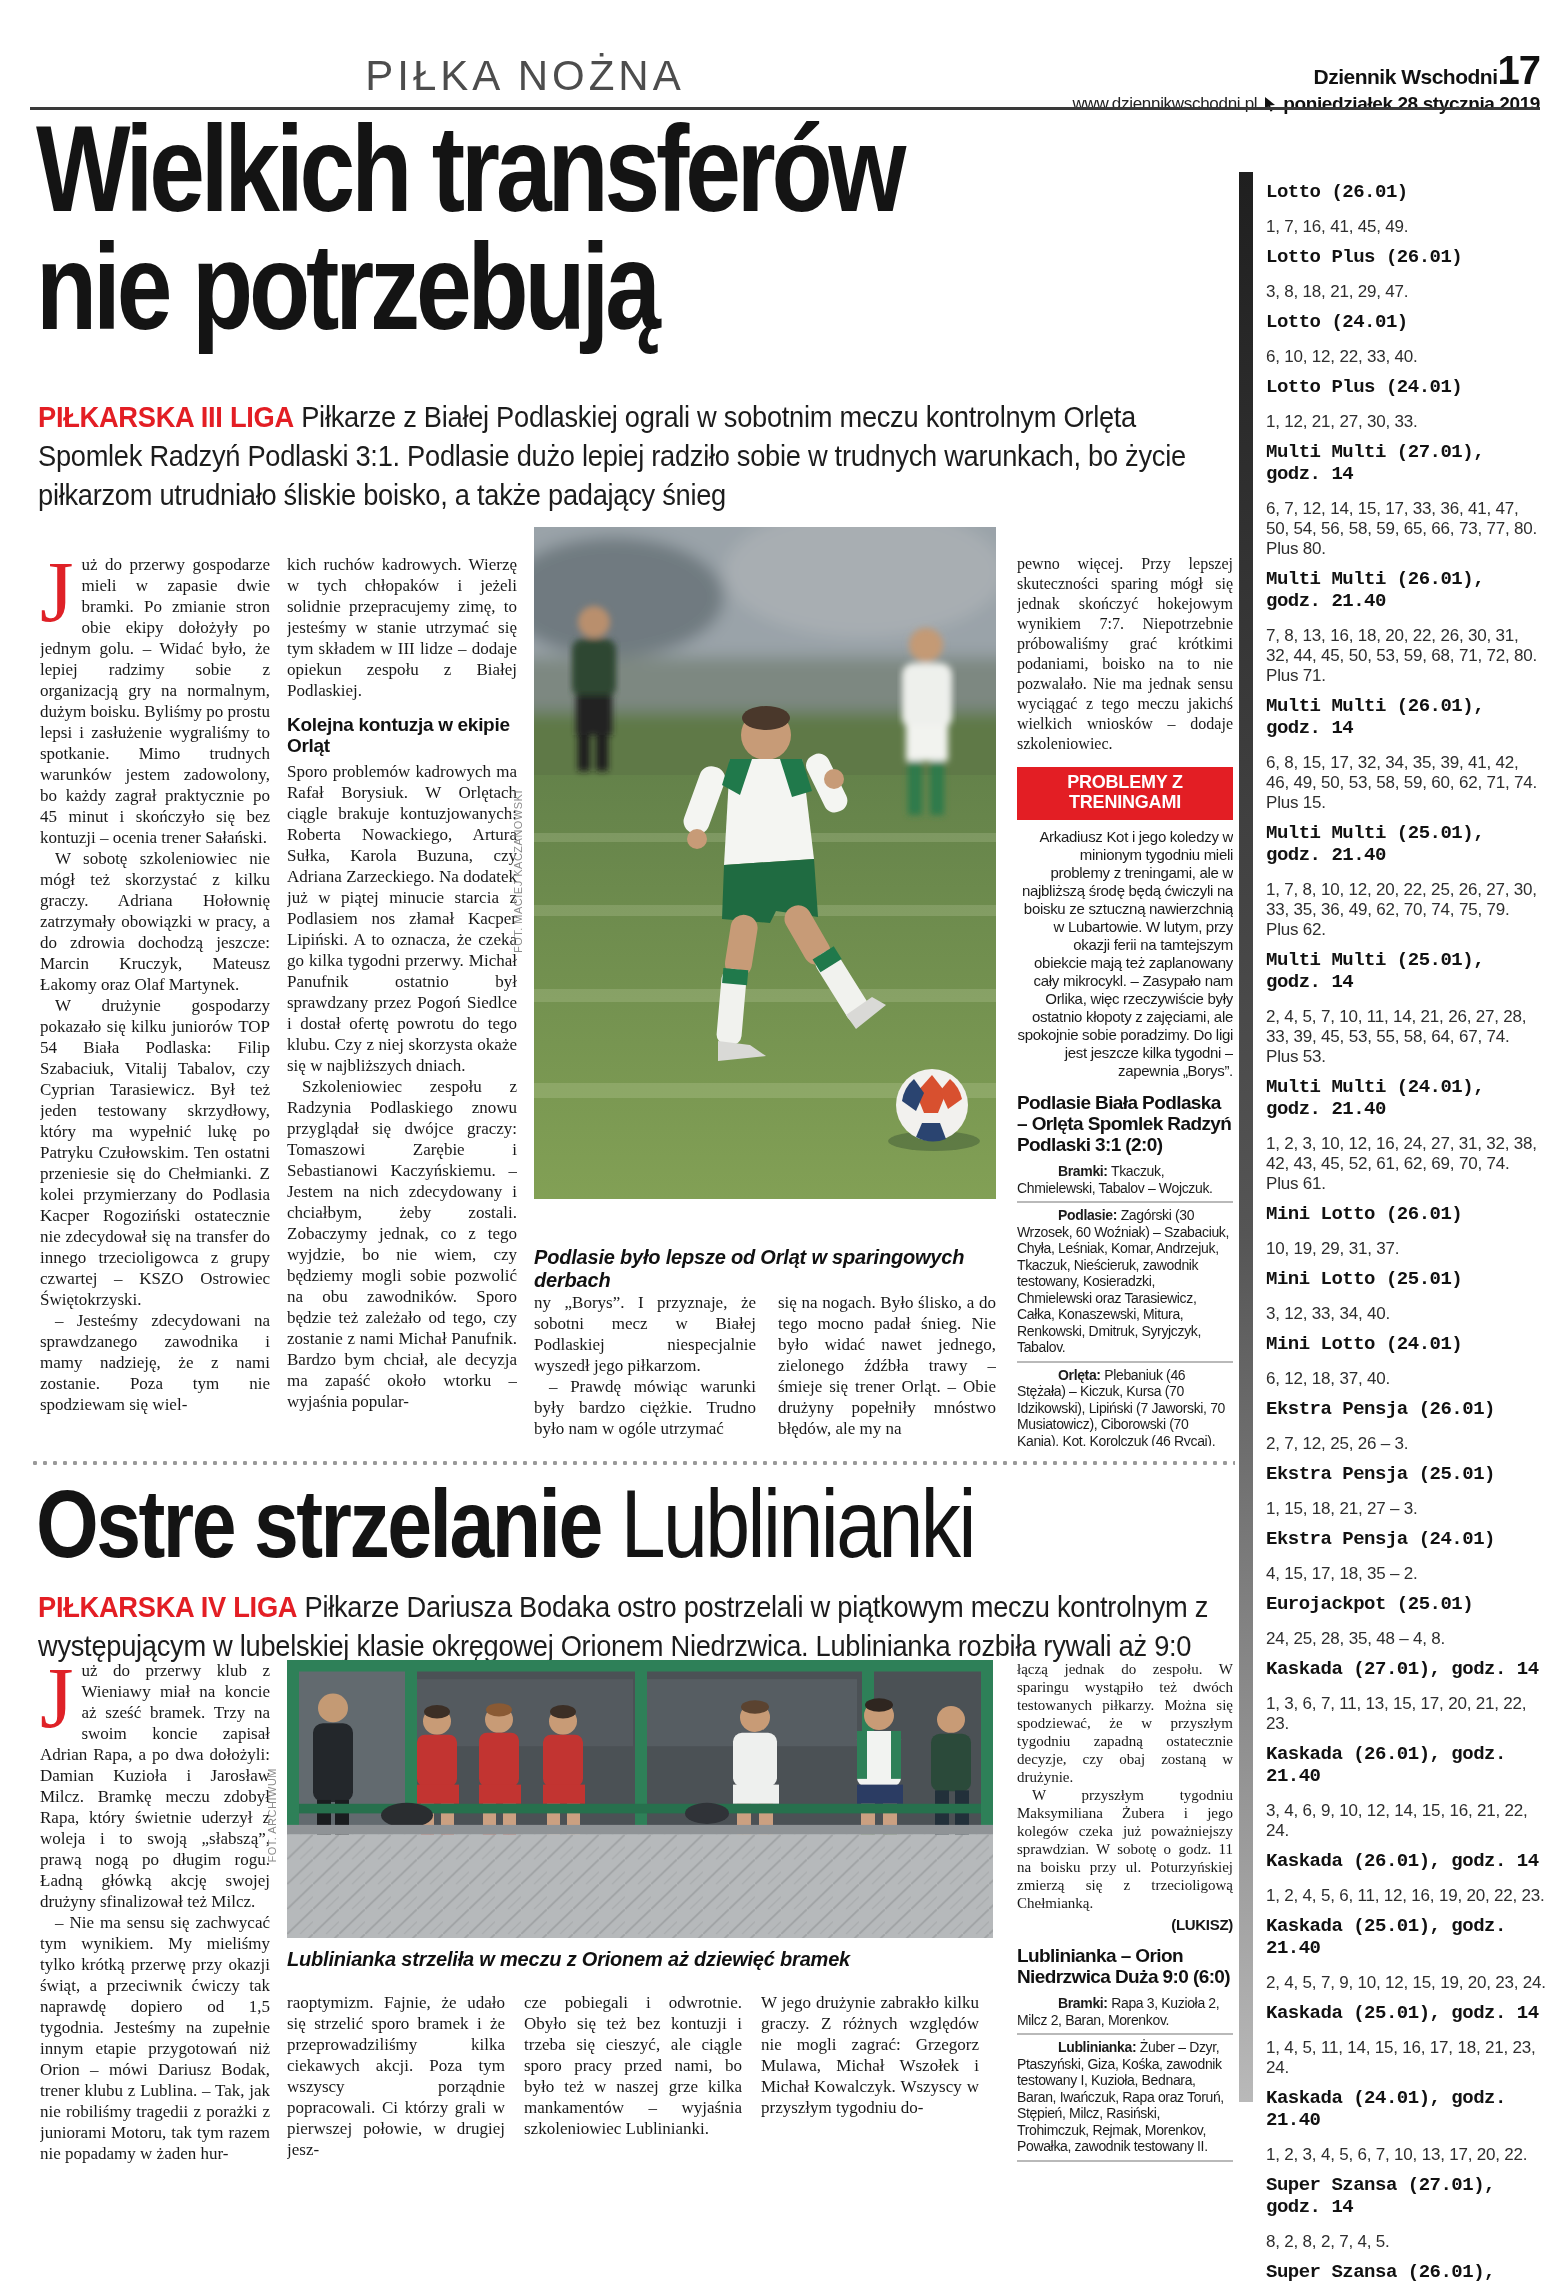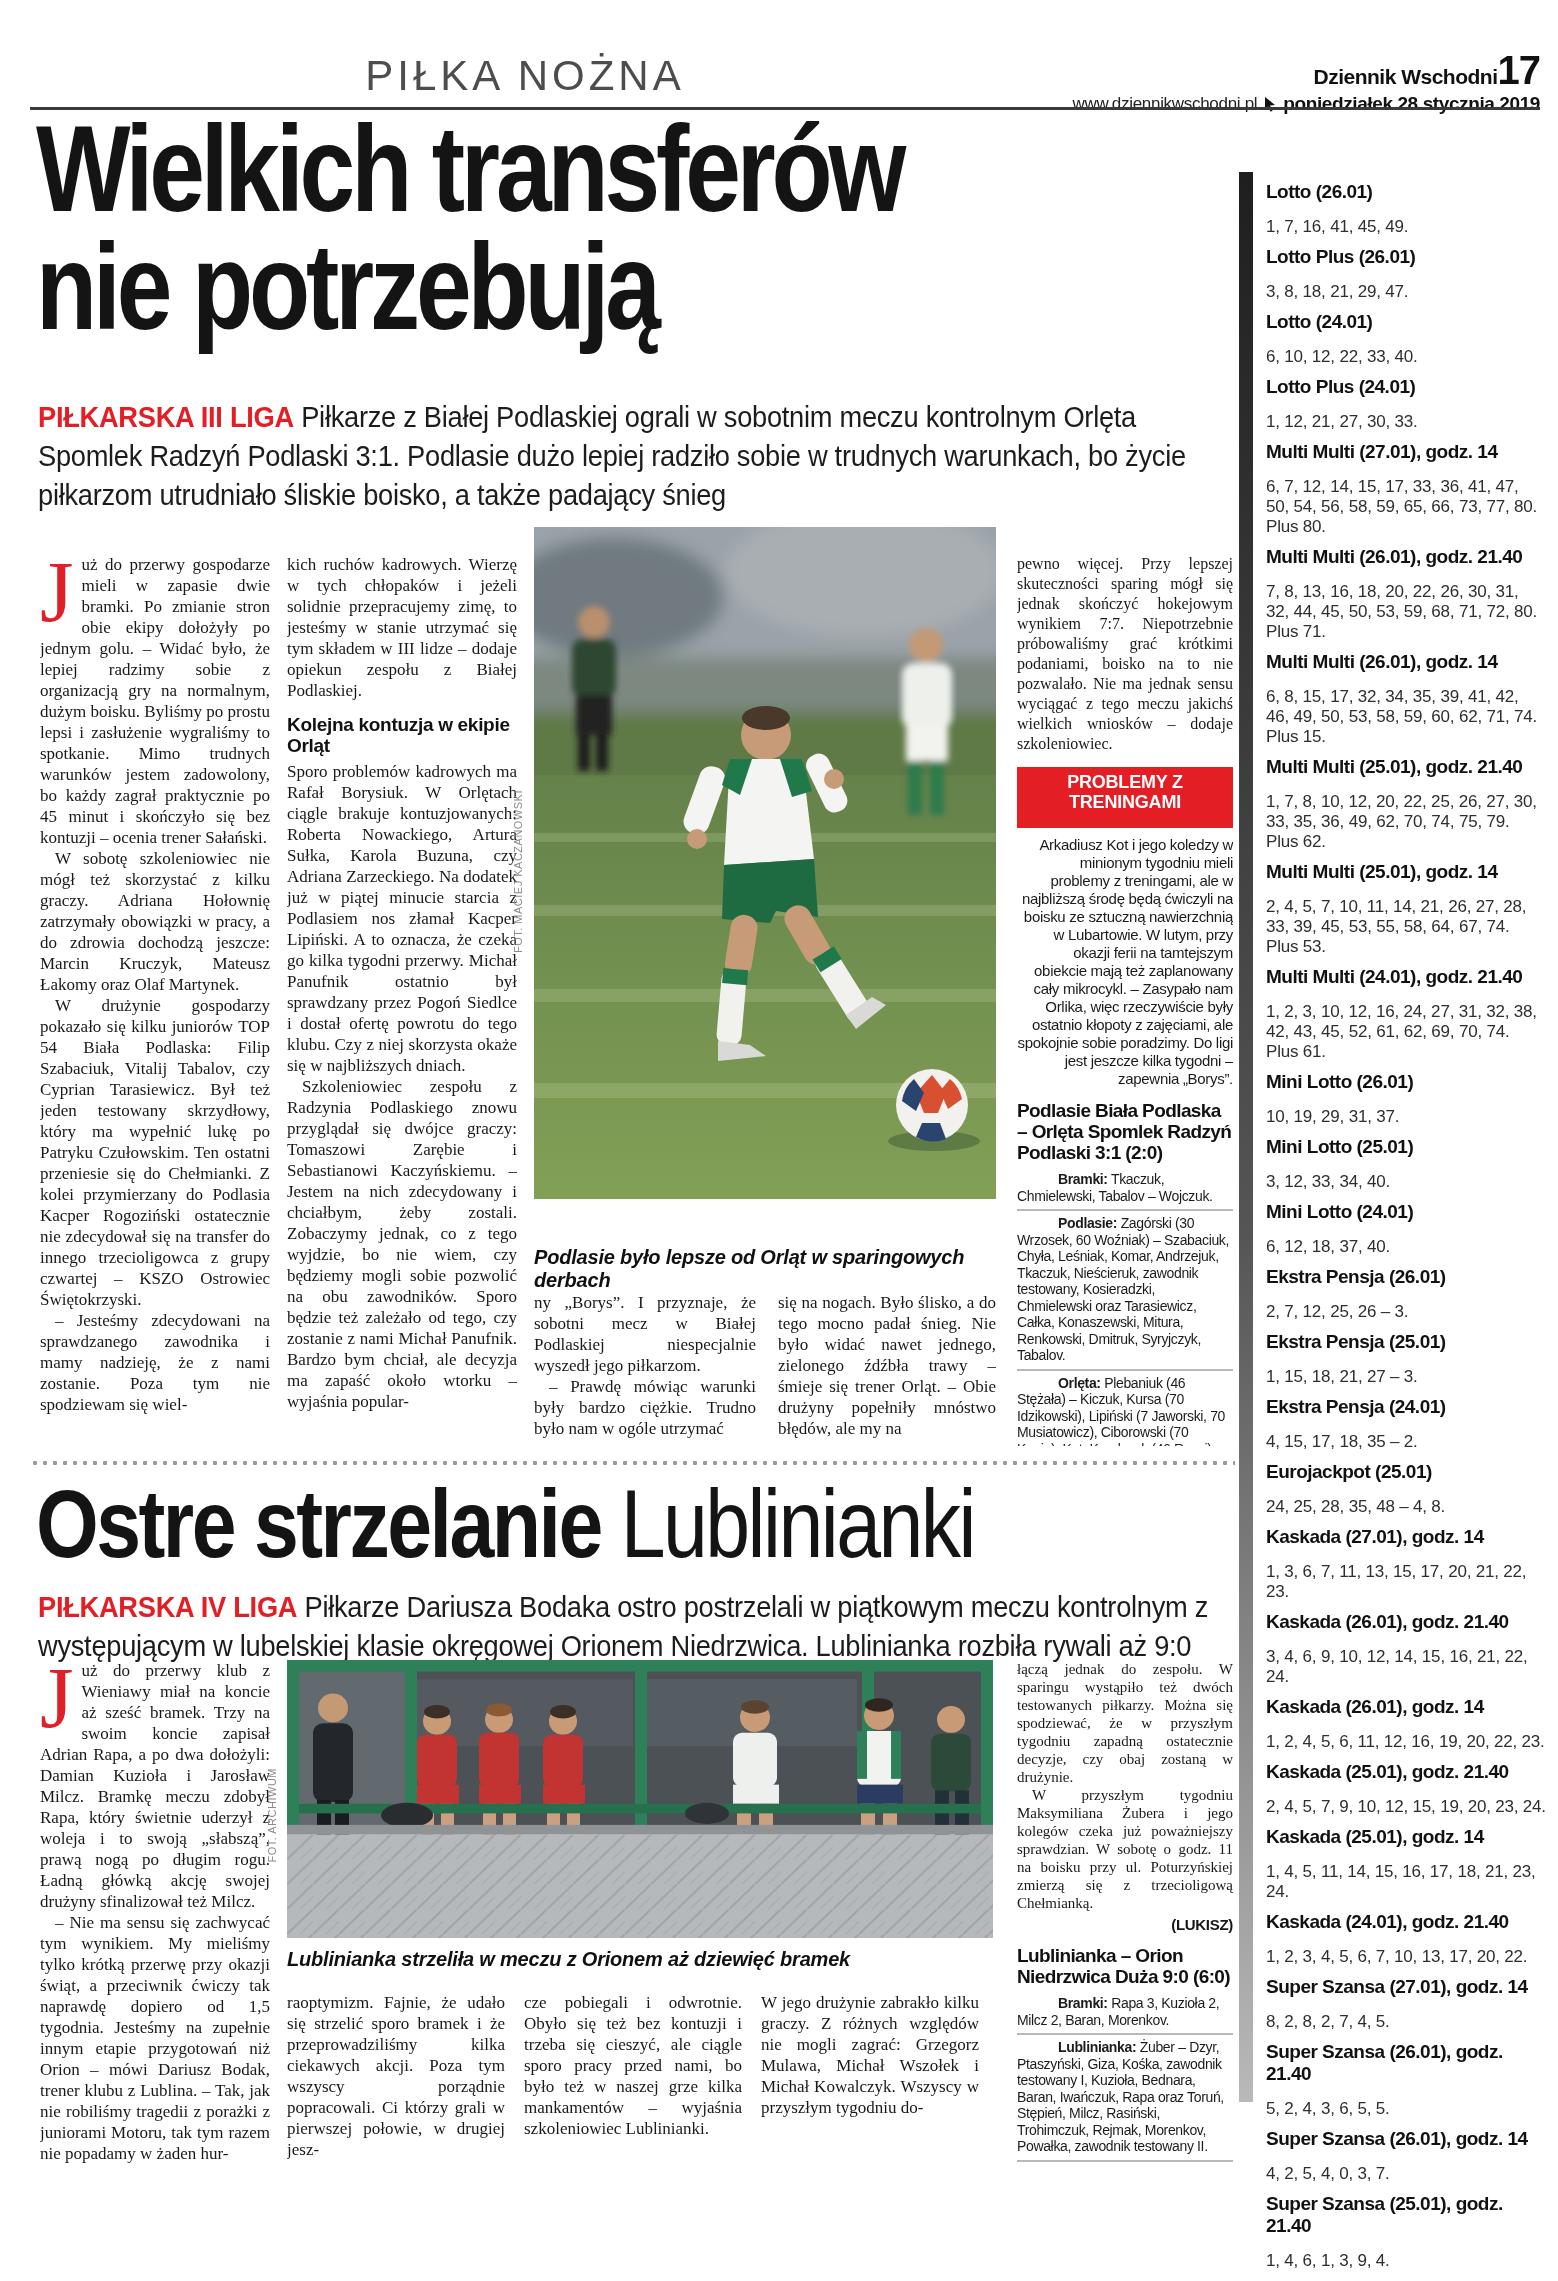--- a/index.html
+++ b/index.html
@@ -63,21 +63,21 @@
     font-size:86px; line-height:68px; color:#df2127; margin:4px 8px 2px 0;
   }
   .subhead {
     font-family:"Liberation Sans", sans-serif; font-weight:700;
     font-size:19px; line-height:21px; letter-spacing:-0.3px;
     margin:13px 0 5px 0; text-align:left; color:#111;
   }
   .problem-box {
     background:#e31e24; color:#fff; font-family:"Liberation Sans", sans-serif;
     font-weight:700; font-size:18px; line-height:20px; letter-spacing:-0.2px;
-    text-align:center; padding:5px 4px 16px 4px; margin:13px 0 8px 0;
+    text-align:center; padding:5px 4px 8px 4px; margin:13px 0 8px 0;
   }
   .sanspara { font-family:"Liberation Sans", sans-serif; font-size:15px; line-height:18px;
     letter-spacing:-0.3px; text-align:right; color:#1b1b1b; }
   .mb-title { font-family:"Liberation Sans", sans-serif; font-weight:700;
     font-size:19px; line-height:21px; letter-spacing:-0.6px; margin:12px 0 4px 0; color:#111; }
   .mb-row { font-family:"Liberation Sans", sans-serif; font-size:14px; line-height:16.5px;
     letter-spacing:-0.35px; border-bottom:2px solid #b9b9b9; padding:4px 0 5px 0;
     text-align:left; color:#1b1b1b; }
   .mb-row b { font-weight:700;padding-left:41px; }
   .byline { text-align:right; font-family:"Liberation Sans", sans-serif; font-weight:700;
@@ -95,21 +95,21 @@
   .dotted-rule { position:absolute; left:30px; top:1460px; width:1205px; height:6px;
     background-image:radial-gradient(circle, #9a9a9a 2px, transparent 2.4px);
     background-size:10px 6px; background-repeat:repeat-x; }
 
   
   .lotto-bar { position:absolute; left:1239px; top:172px; width:14px; height:1930px;
     background:linear-gradient(180deg,#1f1f1f 0%, #555 55%, #b9b9b9 100%); }
   .lotto { position:absolute; left:1266px; top:172px; width:280px;
     font-family:"Liberation Sans", sans-serif; }
   .lotto-title { font-weight:700; font-size:19px; line-height:22px;
-    letter-spacing:-0.5px; color:#111; margin-top:9px; }
+    letter-spacing:-0.5px; color:#111; margin-top:9px;font-family:Liberation Mono, monospace; }
   .lotto-nums { font-size:17px; line-height:20px; letter-spacing:-0.2px;
     color:#2e2e2e; margin-top:14px; }
 </style>
 </head>
 <body>
 
 <div class="page">
 
   <div class="section-title">PIŁKA NOŻNA</div>
   <div class="masthead">

